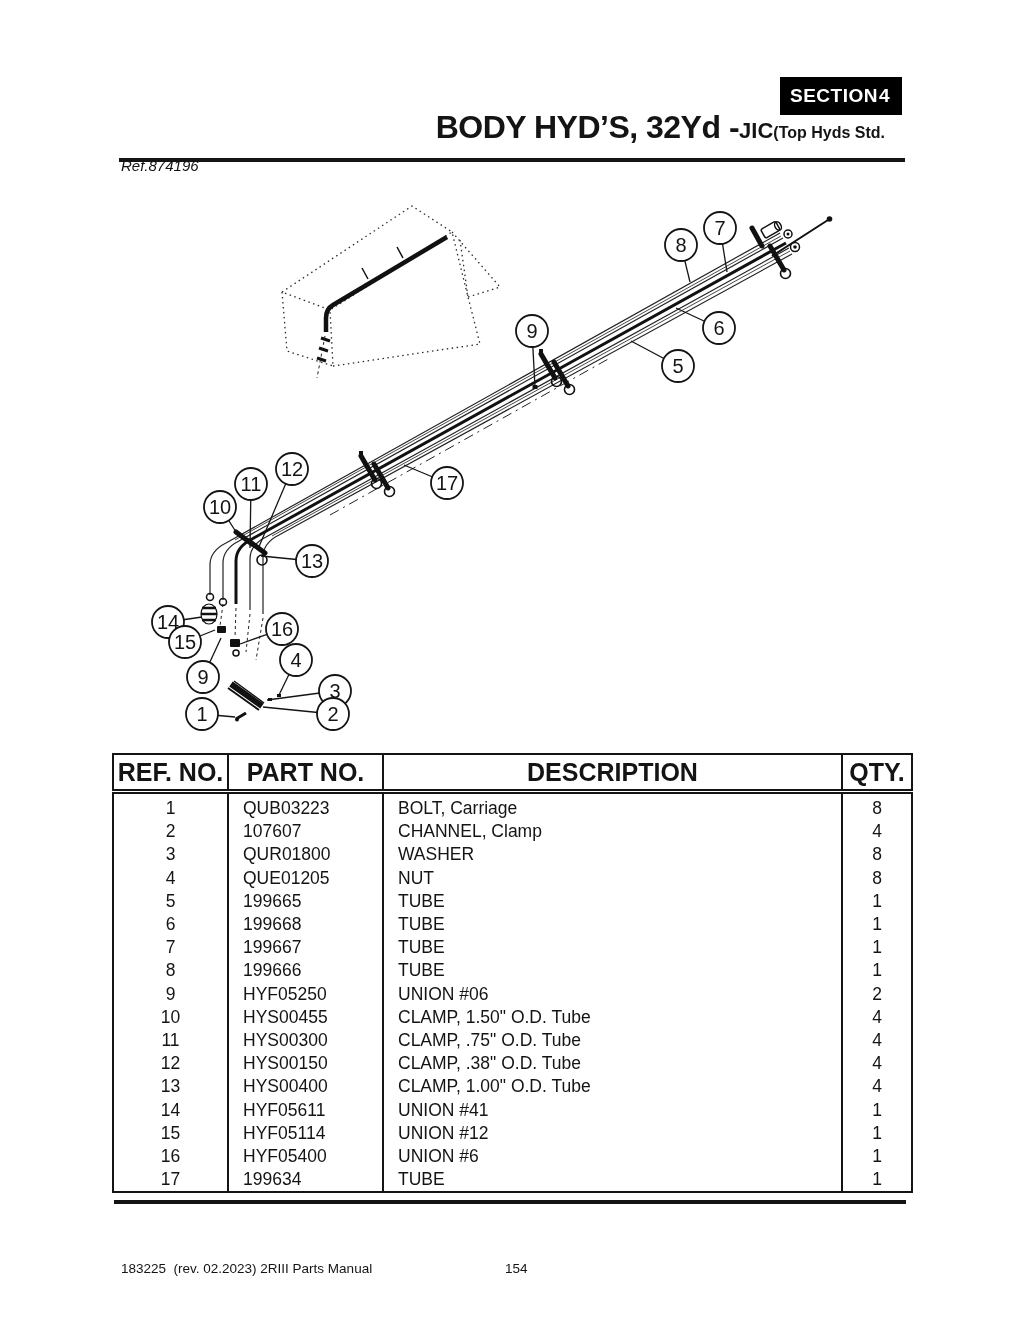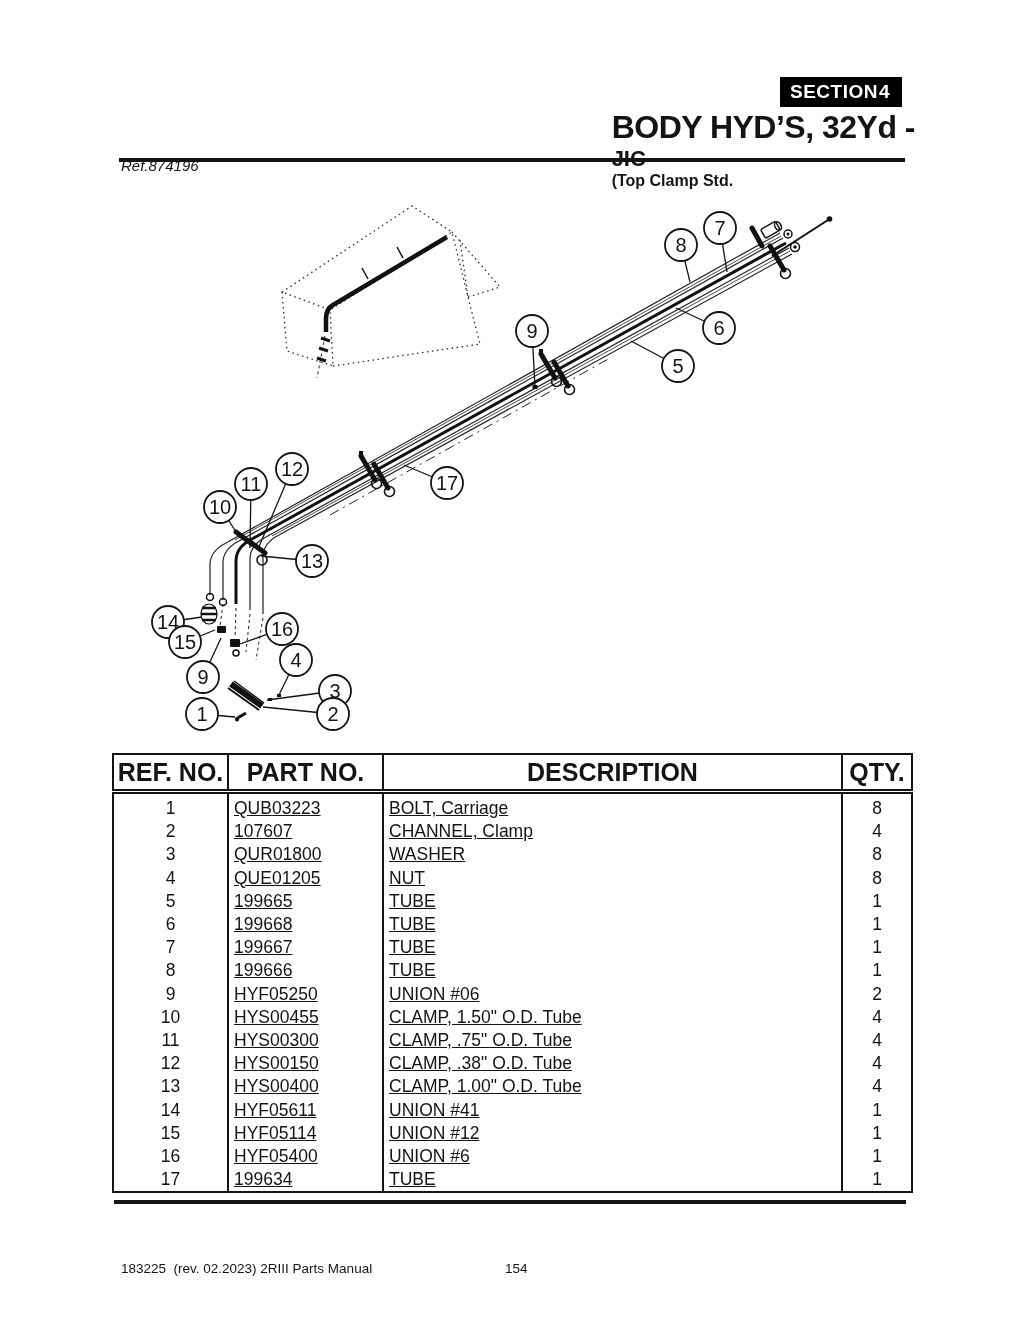--- a/index.html
+++ b/index.html
@@ -3,32 +3,31 @@
 <meta charset="utf-8">
 <style>
   :root{ --ink:#141414; --paper:#ffffff; }
   html,body{margin:0;padding:0;background:#fff;}
   .page{
     position:relative; width:1024px; height:1325px; background:var(--paper);
     font-family:"Liberation Sans", sans-serif; color:var(--ink); overflow:hidden;
   }
   
   .section-badge{
-    position:absolute; left:780px; top:77px; width:122px; height:30px;
+    position:absolute; left:780px; top:77px; width:122px; height:38px;
     background:#000; color:#fff; display:flex; align-items:center;
     justify-content:space-between; padding:0 12px 0 10px; box-sizing:border-box;
     font-weight:bold; font-size:19px; letter-spacing:.5px;
   }
   .ref-number{
     position:absolute; left:121px; top:113px; font-style:italic; font-size:15px;margin-top:44px;
   }
   .title-block{
-    position:absolute; right:109px; top:109px; display:flex; align-items:baseline; 
+    position:absolute; right:139px; top:109px; display:flex; align-items:baseline; 
     white-space:nowrap;
-    flex-direction:column;
   }
   .title-main{font-size:32px; font-weight:bold; letter-spacing:-.5px;}
   .title-sub{font-size:22px; font-weight:bold;text-align:center;}
   .title-note{font-size:16px; font-weight:bold;}
   .rule{position:absolute; background:var(--ink); height:4px;}
   .rule-top{left:119px; top:158px; width:786px;}
   .rule-bottom{left:114px; top:1200px; width:792px;}
   
   .diagram-svg{position:absolute; left:0; top:0; width:1024px; height:1325px;}
   .ln{stroke:#222; fill:none; stroke-width:1.2;}
@@ -52,40 +51,40 @@
   }
   .parts-table th{
     font-size:25px; font-weight:bold; height:34px; text-align:center;
     border-bottom:5px double var(--ink); padding:0;
   }
   .parts-table td{
     font-size:17.5px; height:23.2px; line-height:23.2px; padding:0; overflow:hidden;
   }
   .parts-table th+th, .parts-table td+td{ border-left:2px solid var(--ink); }
   .parts-table td:nth-child(1), .parts-table td:nth-child(4){ text-align:center; }
-  .parts-table td:nth-child(2), .parts-table td:nth-child(3){ text-align:left; padding-left:5px;text-decoration:underline; }
+  .parts-table td:nth-child(2), .parts-table td:nth-child(3){ text-align:left; padding-left:14px; }
   .parts-table tbody tr:first-child td{ padding-top:3px; }
   
   .footer-doc{position:absolute; left:121px; top:1261px; font-size:13.5px; white-space:pre;}
   .footer-page{position:absolute; left:505px; top:1261px; font-size:13.5px;text-align:right;}
 </style>
 </head>
 <body>
 
 <div class="page">
 
   <div class="section-badge">
     <span>SECTION</span>
     <span>4</span>
   </div>
   <div class="ref-number">Ref.874196</div>
   <div class="title-block">
     <span class="title-main">BODY HYD’S, 32Yd -</span>
     <span class="title-sub">JIC</span>
-    <span class="title-note">(Top Clamp Std.</span>
+    <span class="title-note">(Top Hyds Std.</span>
   </div>
   <div class="rule rule-top"></div>
 
   <svg class="diagram-svg" viewBox="0 0 1024 1325">
 
     <g>
       <path class="sketch" d="M282 292 L412 206 L452 232 L330 310 Z"></path>
       <path class="sketch" d="M282 292 L287 351 L333 366 L330 310"></path>
       <path class="sketch" d="M333 366 L480 344 L468 297 L452 232"></path>
       <path class="sketch" d="M452 232 L500 287 L468 297"></path>

